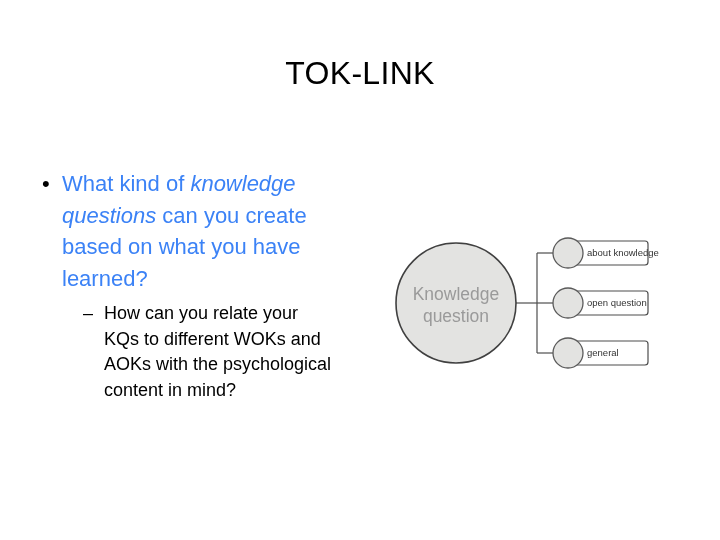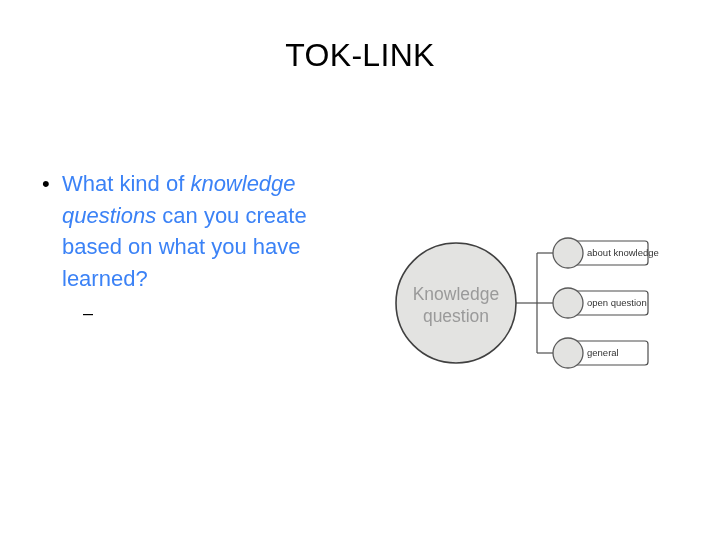--- a/index.html
+++ b/index.html
@@ -13,21 +13,21 @@
     position: relative;
     overflow: hidden;
     font-family: "Liberation Sans", sans-serif;
     color: #000000;
   }
 
   
   #slide-title {
     position: absolute;
     left: 0;
-    top: 36px;
+    top: 54px;
     width: 720px;
     text-align: center;
     font-size: 32px;
     font-weight: 400;
     line-height: 38px;
     letter-spacing: 0.3px;
     color: #000000;
     white-space: nowrap;
   }
 
@@ -123,20 +123,21 @@
 <div id="body-content">
 
   <div class="bullet-row bullet-l1">
     <span class="bullet-marker">•</span>
     <span class="bullet-text"><span>What kind of </span><em>knowledge questions</em><span> can you create based on what you have learned?</span></span>
   </div>
 
   <div class="sub-list">
     <div class="bullet-row bullet-l2">
       <span class="bullet-marker">–</span>
+      <span class="bullet-text">How can you relate your KQs to different WOKs and AOKs with the psychological content in mind?</span>
     </div>
   </div>
 
 </div>
 
 <div id="kq-diagram">
   <svg width="290" height="150" viewBox="0 0 290 150" xmlns="http://www.w3.org/2000/svg">
 
     <g>
       <path class="connector" d="M136 75 H157"></path>

